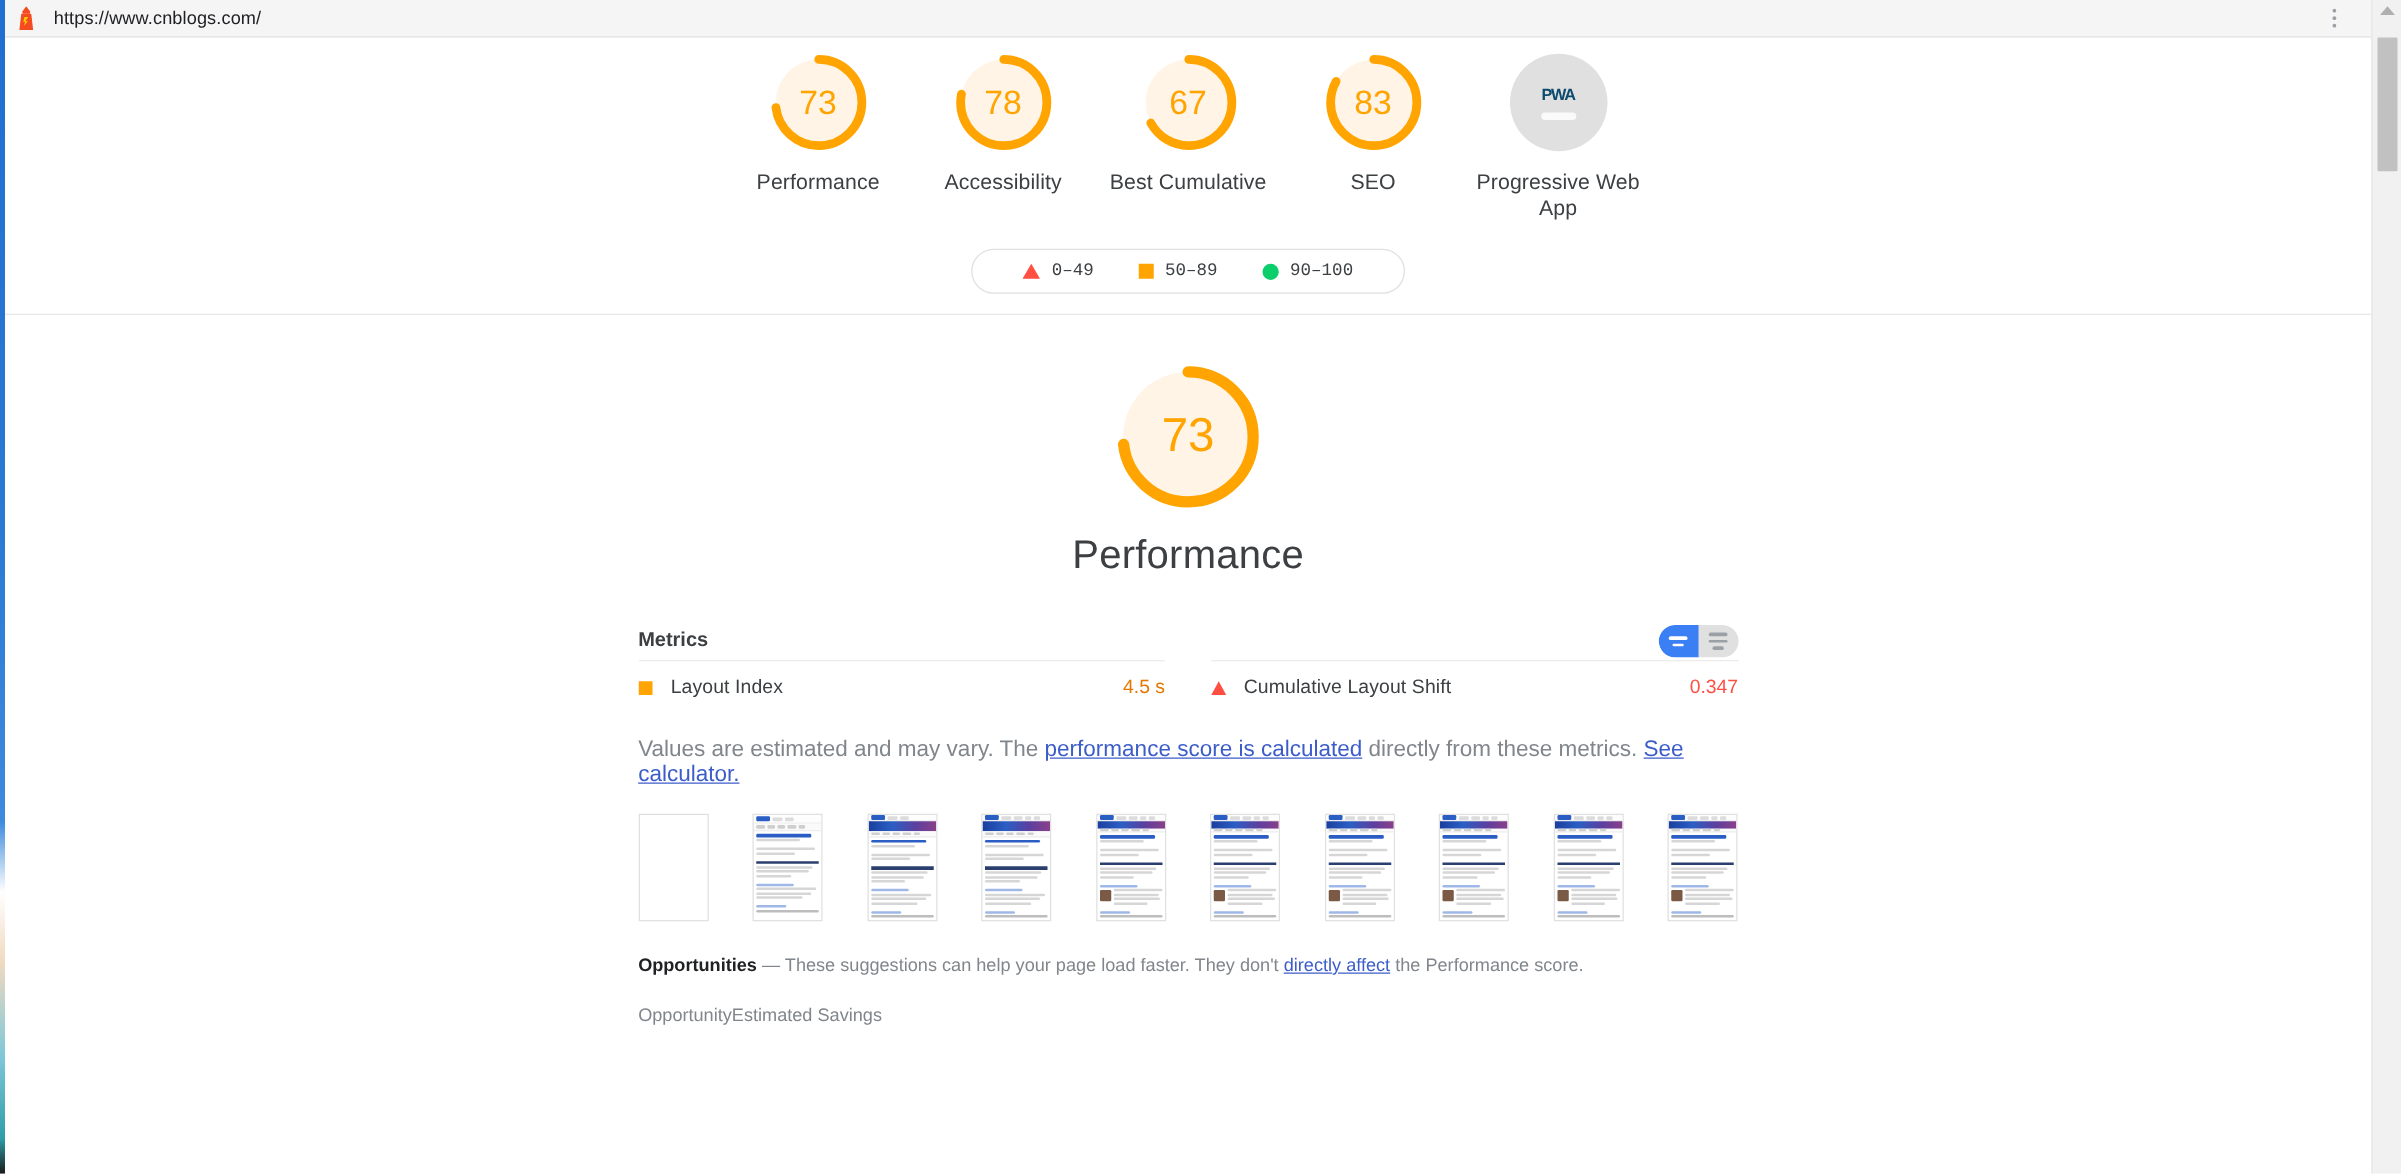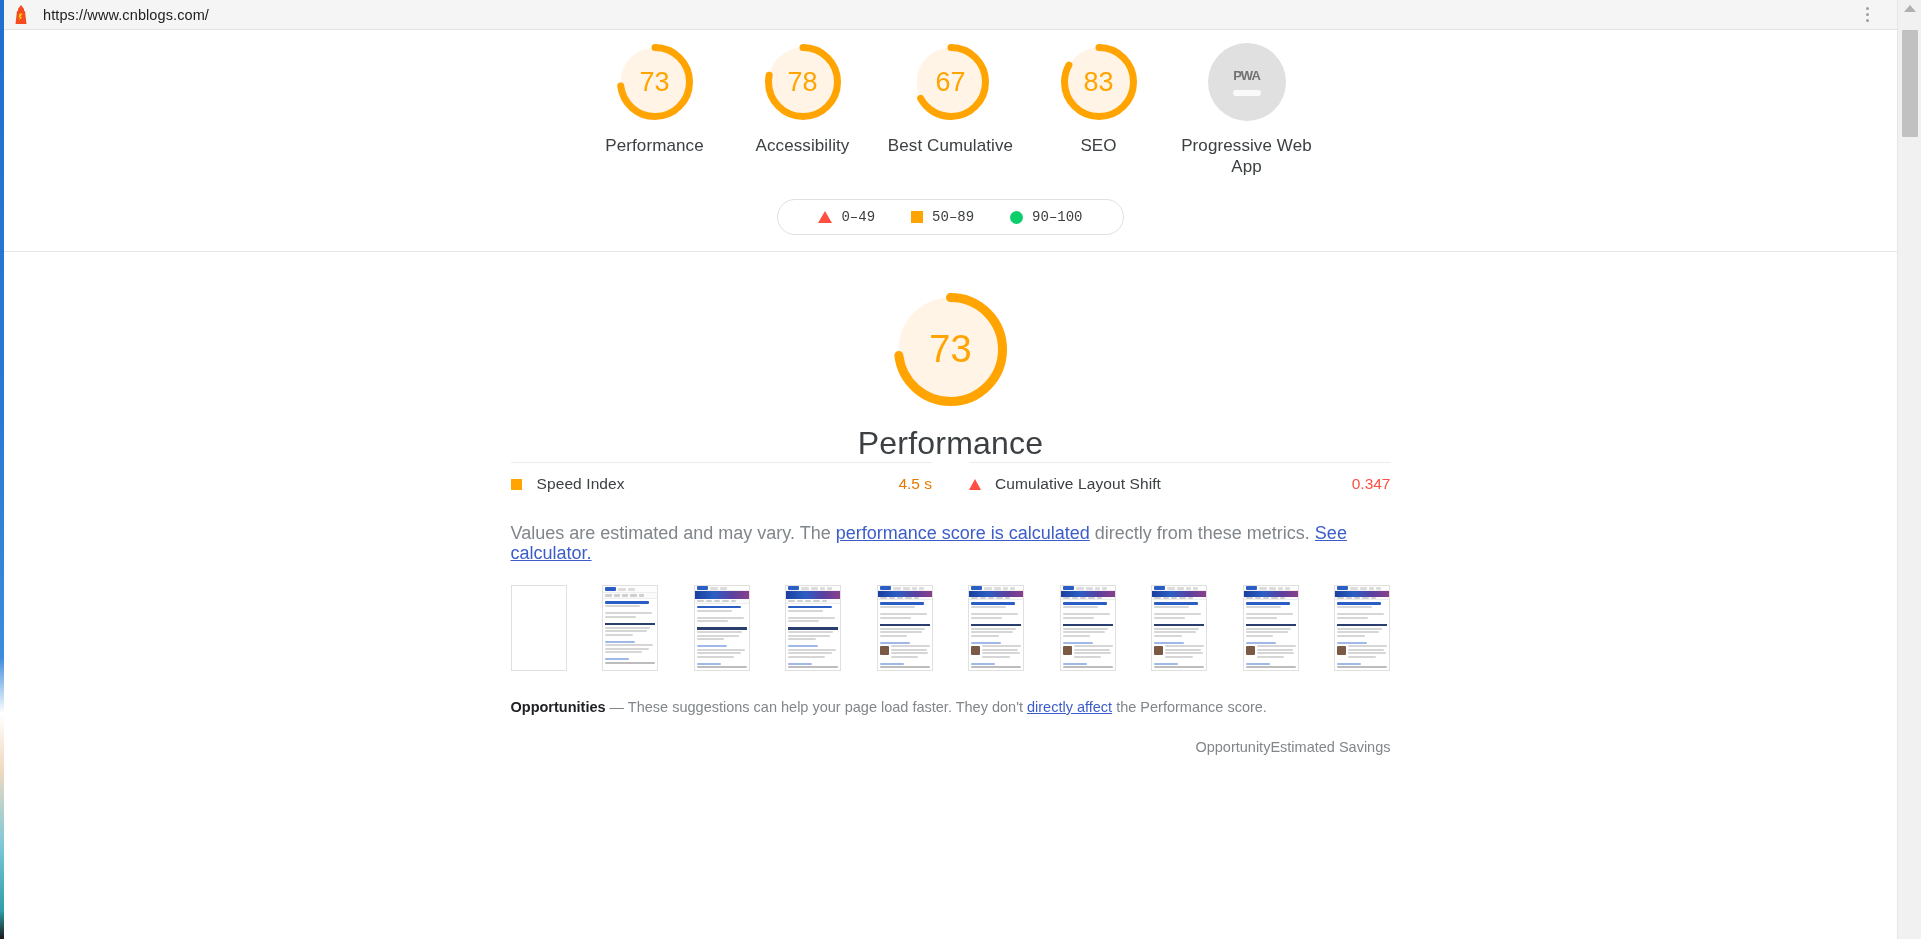--- a/index.html
+++ b/index.html
@@ -75,21 +75,21 @@
     font-size: 27px; color:#ffa400; font-family: "Liberation Sans", sans-serif;
   }
   .score-label {
     margin-top: 14px; font-size: 17px; color: #3c4043; text-align: center;
     line-height: 21px; letter-spacing: .1px;
   }
   .pwa-badge {
     width:78px; height:78px; border-radius:50%; background:#e0e0e0;
     display:flex; flex-direction:column; align-items:center; justify-content:center; gap:7px;
   }
-  .pwa-txt { font-size:13px; font-weight:bold; color:#737373; letter-spacing:-1px; }
+  .pwa-txt { font-size:13px; font-weight:bold; color:#0c4a6e; letter-spacing:-1px; }
   .pwa-dash { width:28px; height:6px; border-radius:3px; background:#fafafa; }
 
   .legend-row { display:flex; justify-content:center; margin-top: 22px; }
   .legend {
     display:flex; align-items:center; gap:0; height:36px; padding:0 22px;
     border:1px solid #e0e0e0; border-radius:18px;
     font-family: "Liberation Mono", monospace; font-size:14px; color:#3c4043;
   }
   .legend-item { display:flex; align-items:center; gap:9px; margin:0 18px; }
   .sw-tri { width:0;height:0;border-left:7px solid transparent;border-right:7px solid transparent;border-bottom:12px solid #ff4e42; }
@@ -172,21 +172,21 @@
   .fr-th { width:9px; height:9px; background:#7a5a44; border-radius:1px; margin:1px 0; }
   .fr-band { height:2.5px; background:#2b3f6e; }
   .gap { height:2px; }
 
   
   .opps { margin-top: 26px; }
   .opps-intro { font-size:14.5px; color:#80868b; line-height:20px; }
   .opps-intro b { color:#202124; font-weight:bold; }
   .opps-intro a { color:#3c5dc9; text-decoration:underline; cursor:pointer; }
   .opps-head {
-    display:flex; justify-content:flex-end; margin-top:22px;
+    display:flex; justify-content:flex-start; margin-top:22px;
     font-size:14.5px; color:#80868b;
   }
 </style>
 </head>
 <body>
 
 <div class="edge-rail"></div>
 
 <div class="urlbar">
   <span class="lh-logo">
@@ -289,28 +289,42 @@
     <circle cx="57.5" cy="57.5" r="52" fill="#fff4e5"></circle>
     <circle cx="57.5" cy="57.5" r="52" fill="none" stroke="#ffa400" stroke-width="9" stroke-linecap="round" stroke-dasharray="238.51 88.22"></circle>
   </svg>
           <div class="gnum">73</div>
         </div>
       <div class="big-title">Performance</div>
     </div>
 
     <div class="content">
 
+      <div class="metrics-head">
+        <div class="metrics-title">Metrics</div>
+        <div class="toggle">
+          <div class="tg active">
+            <i class="w1"></i>
+              <i class="w2"></i>
+          </div>
+          <div class="tg inactive">
+            <i class="w1"></i>
+              <i class="w3"></i>
+              <i class="w2"></i>
+          </div>
+        </div>
+      </div>
 
       <div class="metrics-grid">
         <div class="metrics-col" id="mcol-left">
             <div class="metric-row">
               <span class="m-icon">
                 <span class="mi-sq"></span>
               </span>
-              <span class="m-name">Speed Index</span>
+              <span class="m-name">Layout Index</span>
               <span class="m-val v-orange">4.5 s</span>
             </div>
           </div>
         <div class="metrics-col" id="mcol-right">
             <div class="metric-row">
               <span class="m-icon">
                 <span class="mi-tri"></span>
               </span>
               <span class="m-name">Cumulative Layout Shift</span>
               <span class="m-val v-red">0.347</span>

